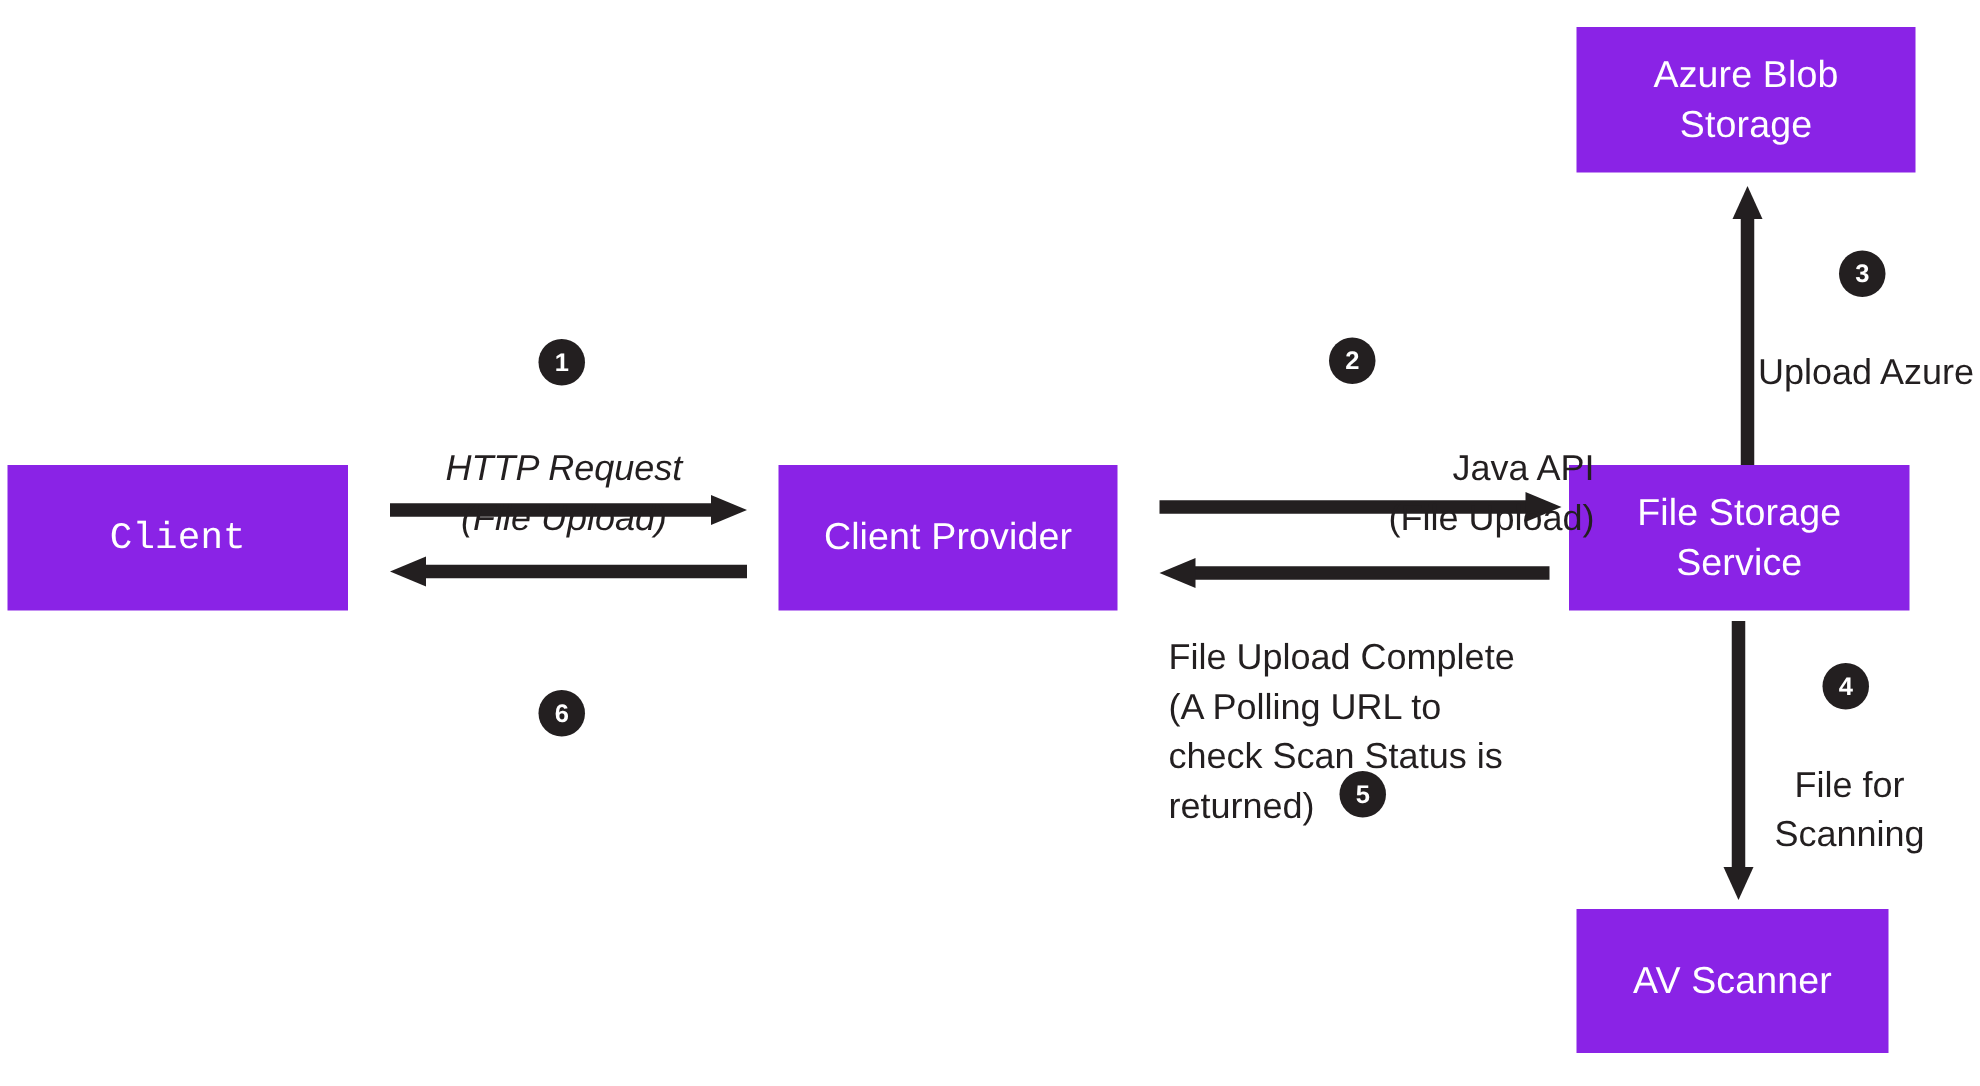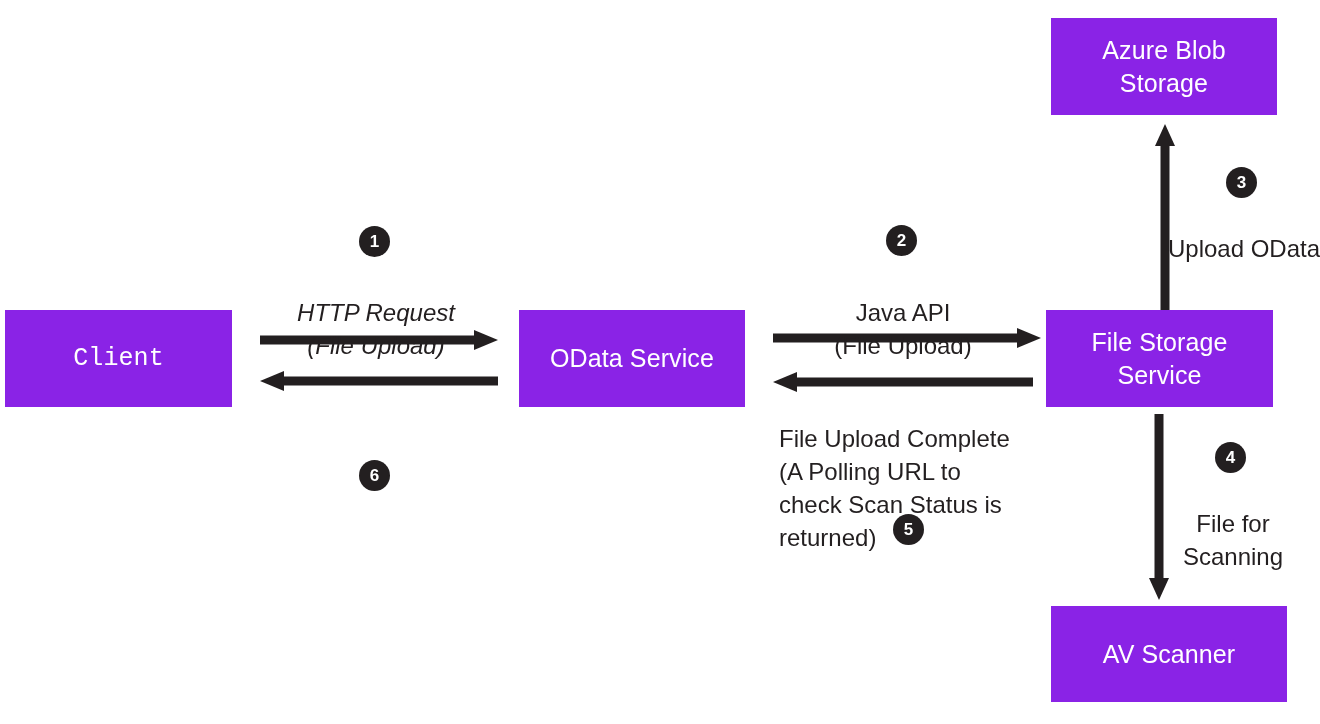--- a/index.html
+++ b/index.html
@@ -80,34 +80,34 @@
 </head>
 <body>
 
 <div id="canvas">
 
   <div class="node" style="left:5px; top:310px; width:227px; height:97px;font-family:Liberation Mono, monospace;">
     <span>Client</span>
   </div>
 
   <div class="node" style="left:519px; top:310px; width:226px; height:97px;">
-    <span>OData Service</span>
+    <span>Client Provider</span>
   </div>
 
   <div class="node" style="left:1046px; top:310px; width:227px; height:97px;">
     <span>File Storage
 Service</span>
   </div>
 
   <div class="node" style="left:1051px; top:18px; width:226px; height:97px;">
     <span>Azure Blob
 Storage</span>
   </div>
 
-  <div class="node" style="left:1051px; top:606px; width:236px; height:96px;">
+  <div class="node" style="left:1051px; top:606px; width:208px; height:96px;">
     <span>AV Scanner</span>
   </div>
 
   <div class="arrow" style="left:258px; top:328px; width:242px; height:24px;">
     <svg width="242" height="24" viewBox="0 0 242 24">
       <line x1="2" y1="12" x2="222" y2="12" stroke="#231F20" stroke-width="9"></line>
       <polygon points="216,2 240,12 216,22" fill="#231F20"></polygon>
     </svg>
   </div>
 
@@ -169,34 +169,34 @@
   <div class="badge" style="left:359px; top:460px;">
     <span>6</span>
   </div>
 
   <div class="label center" style="left:376px; top:263px; width:320px;font-style:italic;">
     <span>HTTP Request
 (File Upload)</span>
   </div>
 
 
-  <div class="label center" style="left:903px; top:263px; width:320px;">
+  <div class="label center" style="left:903px; top:263px; width:320px;text-align:right;">
     <span>Java API
 (File Upload)</span>
   </div>
 
   <div class="label left" style="left:779px; top:389px; width:270px;">
     <span>File Upload Complete
 (A Polling URL to
 check Scan Status is
 returned)</span>
   </div>
 
   <div class="label center" style="left:1244px; top:199px; width:160px;">
-    <span>Upload OData</span>
+    <span>Upload Azure</span>
   </div>
 
   <div class="label center" style="left:1233px; top:474px; width:180px;">
     <span>File for
 Scanning</span>
   </div>
 
 </div>
 
 </body></html>

